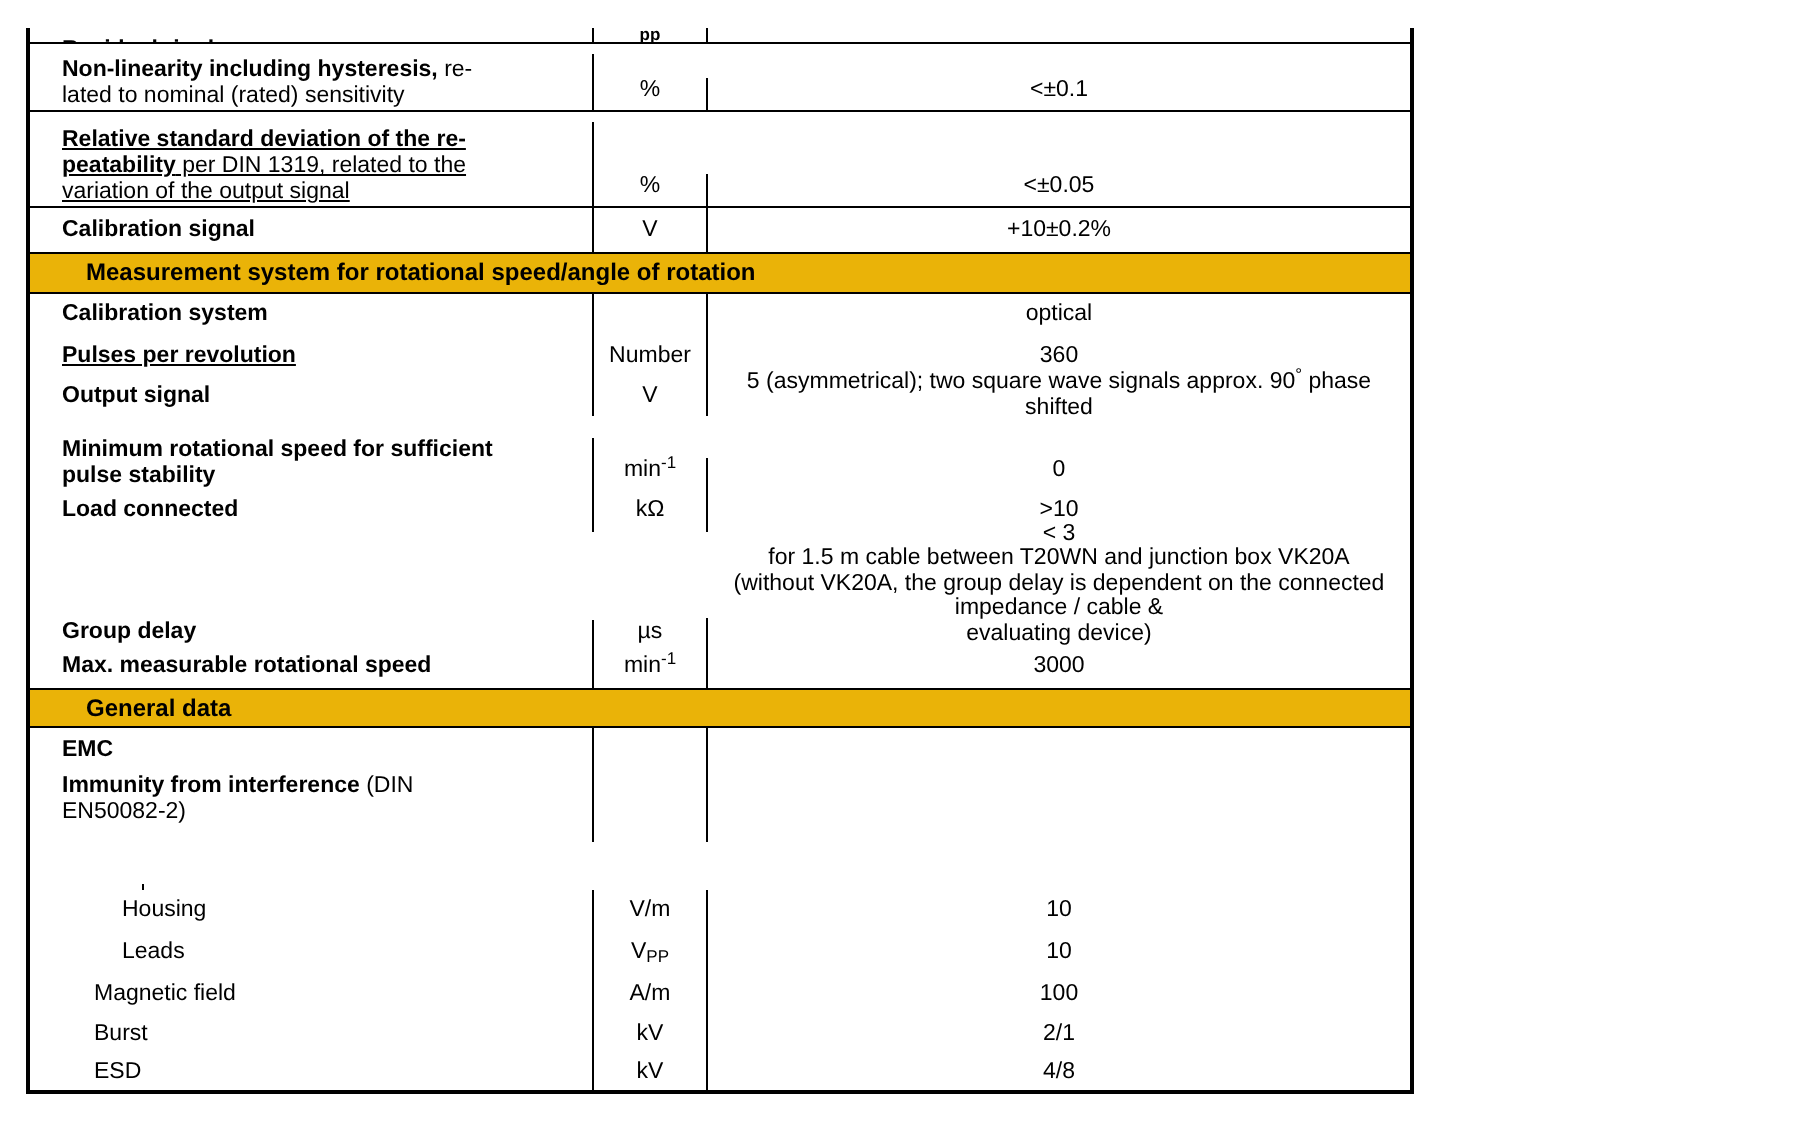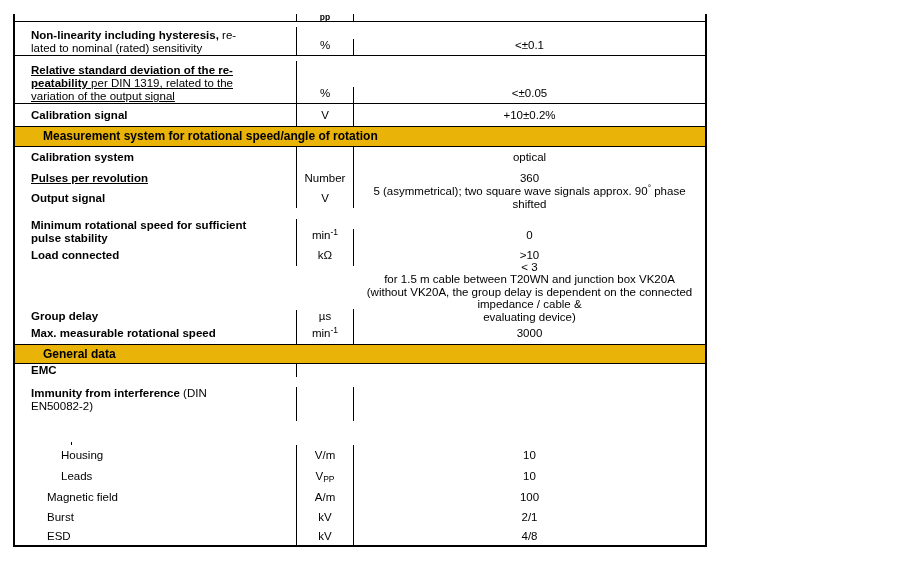--- a/index.html
+++ b/index.html
@@ -40,21 +40,21 @@
   sub{font-size:8.5px;line-height:0;position:relative;top:2px;vertical-align:baseline;}
   
   .cutrow{height:8px;overflow:hidden;position:relative;border-bottom:1px solid #000;}
   .cutrow .c1,.cutrow .c2{overflow:hidden;position:relative;height:7px;}
   .cut-label{position:absolute;bottom:-11px;left:16px;font-weight:bold;}
   .cut-unit{position:absolute;top:-1px;left:0;right:0;text-align:center;
             font-size:8.5px;line-height:8px;font-weight:bold;}
   
   .h34{height:34px;} .h48{height:48px;} .h22{height:22px;}
   .h21{height:21px;} .h20{height:20px;} .h37{height:37px;}
-  .h57{height:57px;} .h23{height:23px;flex-direction:column;} .h24{height:24px;} .h18{height:18px;}
+  .h57{height:57px;} .h23{height:23px;} .h24{height:24px;} .h18{height:18px;}
   .gd .c3{line-height:12.5px;}
 </style>
 </head>
 <body>
 
 <div class="tbl">
 
   <div class="row cutrow">
     <div class="c1">
       <span class="cut-label">Residual ripple</span>

